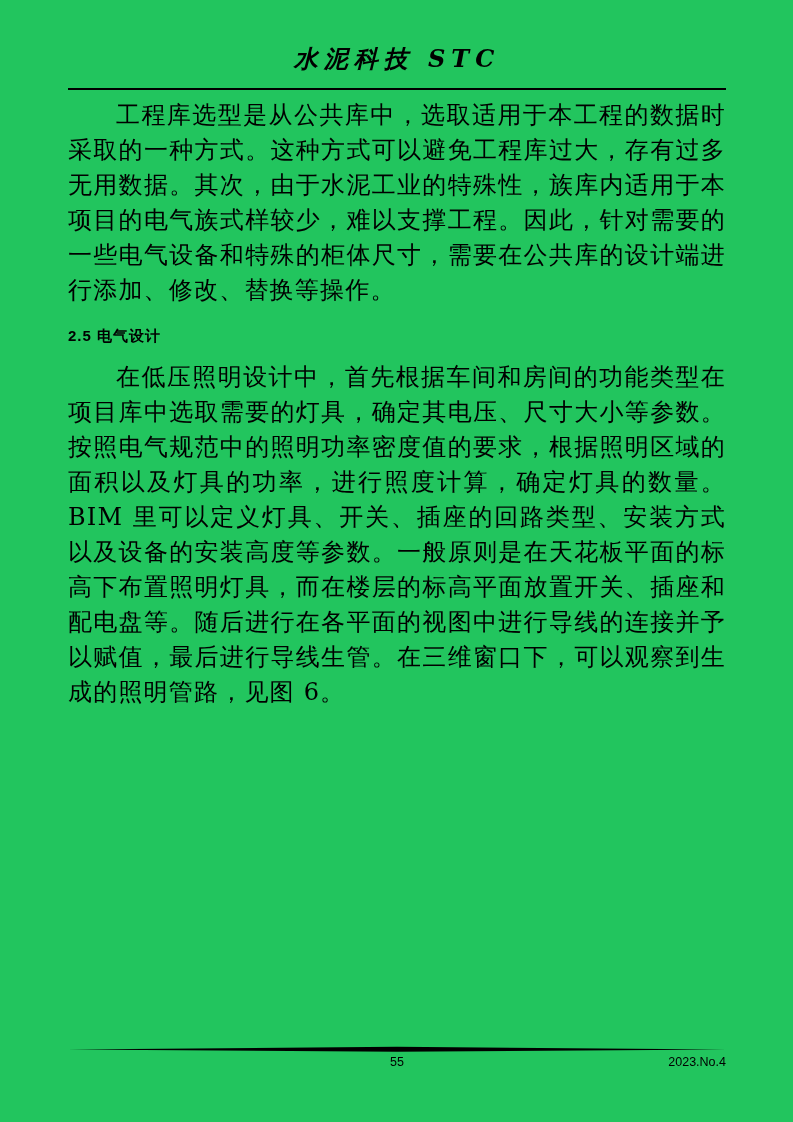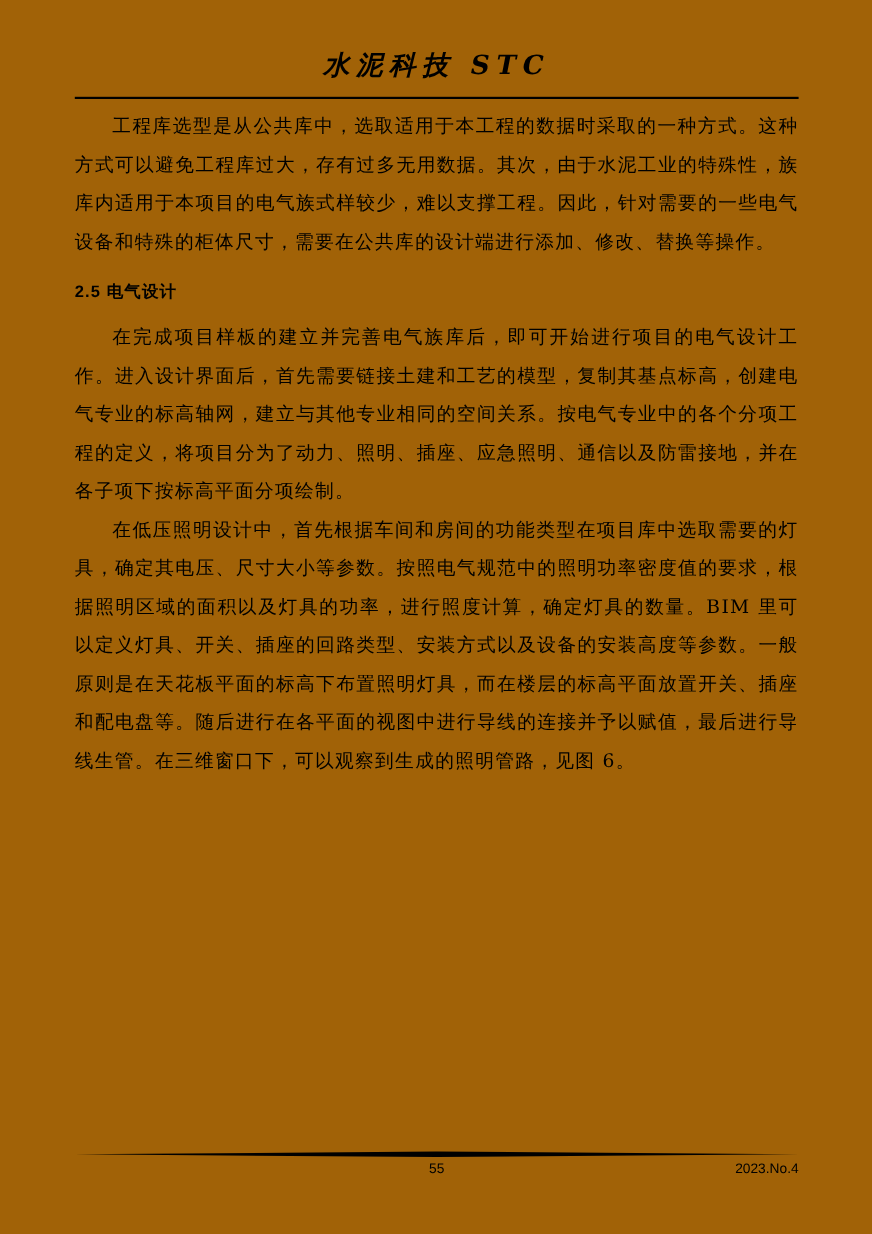--- a/index.html
+++ b/index.html
@@ -4,21 +4,21 @@
 <style>
   html, body {
     margin: 0;
     padding: 0;
     background: #ffffff;
   }
   .page {
     position: relative;
     width: 793px;
     height: 1122px;
-    background: #a16207;
+    background: #22c55e;
     color: #000000;
     font-family: "DejaVu Serif", "Liberation Serif", serif;
     overflow: hidden;
   }
   .content {
     padding: 0 67px 0 68px;
   }
   .journal-title {
     margin-top: 44px;
     text-align: center;
@@ -32,21 +32,21 @@
   .header-rule {
     margin-top: 14px;
     border: none;
     border-top: 2px solid #000000;
     height: 0;
   }
   .body-text p {
     margin: 0;
     text-indent: 2em;
     text-align: justify;
-    font-size: 17px;
+    font-size: 24px;
     letter-spacing: 1.2px;
     line-height: 35px;
   }
   .body-text p.first {
     margin-top: 2px;
   }
   h2.section-heading {
     margin: 13px 0 9px 0;
     font-family: "Liberation Sans", "DejaVu Sans", sans-serif;
     font-weight: bold;
@@ -94,21 +94,20 @@
     <header>
       <div class="journal-title">水泥科技 STC</div>
       <hr class="header-rule">
     </header>
 
     <main class="body-text">
       <p class="first">工程库选型是从公共库中，选取适用于本工程的数据时采取的一种方式。这种方式可以避免工程库过大，存有过多无用数据。其次，由于水泥工业的特殊性，族库内适用于本项目的电气族式样较少，难以支撑工程。因此，针对需要的一些电气设备和特殊的柜体尺寸，需要在公共库的设计端进行添加、修改、替换等操作。</p>
 
       <h2 class="section-heading">2.5 电气设计</h2>
 
-      <p>在完成项目样板的建立并完善电气族库后，即可开始进行项目的电气设计工作。进入设计界面后，首先需要链接土建和工艺的模型，复制其基点标高，创建电气专业的标高轴网，建立与其他专业相同的空间关系。按电气专业中的各个分项工程的定义，将项目分为了动力、照明、插座、应急照明、通信以及防雷接地，并在各子项下按标高平面分项绘制。</p>
 
 
       <p>在低压照明设计中，首先根据车间和房间的功能类型在项目库中选取需要的灯具，确定其电压、尺寸大小等参数。按照电气规范中的照明功率密度值的要求，根据照明区域的面积以及灯具的功率，进行照度计算，确定灯具的数量。BIM 里可以定义灯具、开关、插座的回路类型、安装方式以及设备的安装高度等参数。一般原则是在天花板平面的标高下布置照明灯具，而在楼层的标高平面放置开关、插座和配电盘等。随后进行在各平面的视图中进行导线的连接并予以赋值，最后进行导线生管。在三维窗口下，可以观察到生成的照明管路，见图 6。</p>
     </main>
   </div>
 
   <footer class="footer">
     <svg class="footer-rule-svg" viewBox="0 0 658 7" preserveAspectRatio="none" aria-hidden="true">
       <polygon points="0,3.4 329,0.8 658,3.4 329,5.8" fill="#000000"></polygon>
     </svg>

